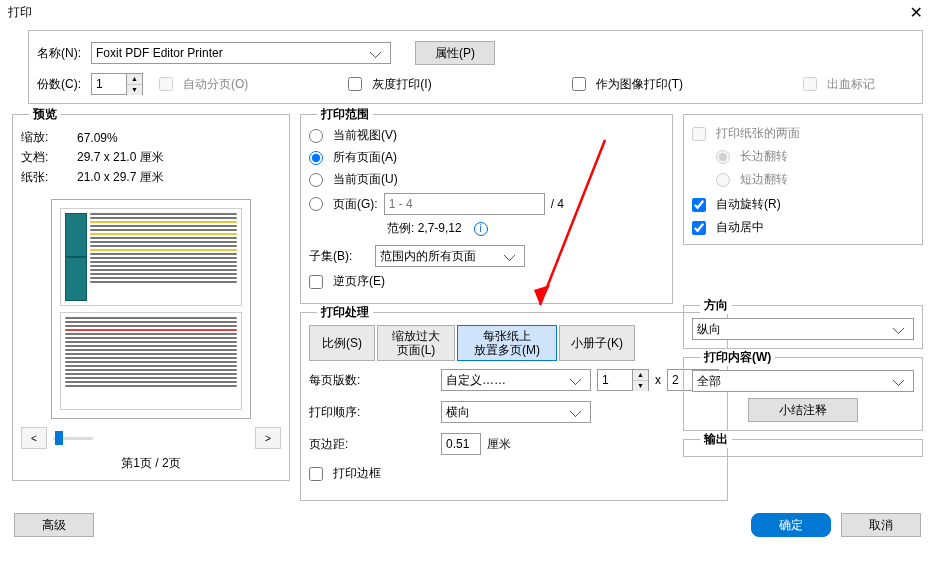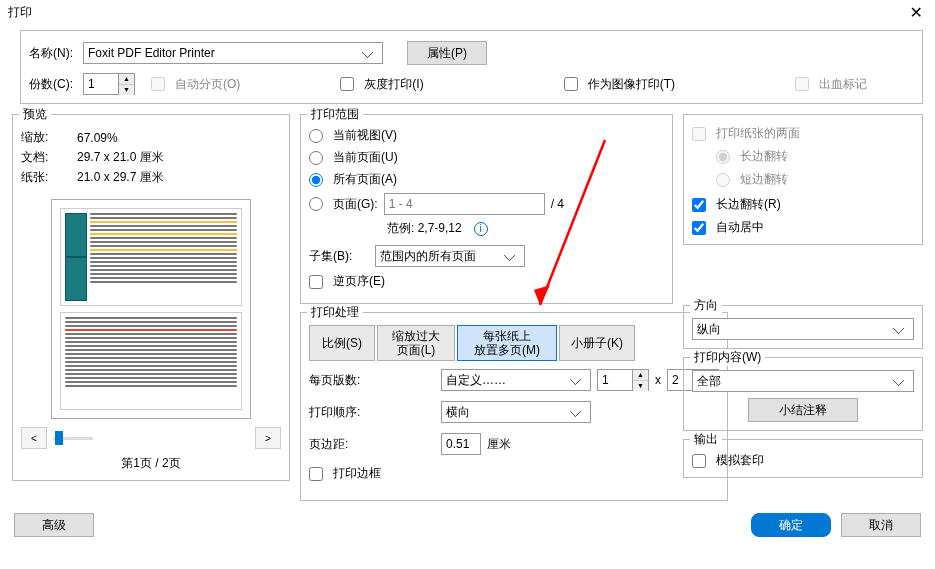--- a/index.html
+++ b/index.html
@@ -7,21 +7,21 @@
 .title-bar { height: 24px; padding: 3px 8px; display: flex; justify-content: space-between; align-items: center; }
 .close-x { font-size: 16px; cursor: pointer; padding: 0 4px; }
 .row { display: flex; align-items: center; gap: 6px; }
 .label { margin-right: 4px; }
 select, input[type="text"] { border: 1px solid #999; background: #fff; height: 22px; padding: 1px 4px; font-size: 12px; font-family: inherit; }
 select.wide-select { width: 300px; padding-right: 22px; appearance: none; -webkit-appearance: none; background-image: linear-gradient(45deg, transparent 48%, #555 48%, #555 52%, transparent 52%), linear-gradient(-45deg, transparent 48%, #555 48%, #555 52%, transparent 52%); background-position: calc(100% - 14px) 9px, calc(100% - 9px) 9px; background-size: 6px 6px; background-repeat: no-repeat; }
 button { font-family: inherit; font-size: 12px; background: #e1e1e1; border: 1px solid #adadad; height: 24px; cursor: pointer; padding: 0 12px; }
 button.primary { background: #0078d4; color: #fff; border-color: #0078d4; width: 80px; border-radius: 8px; }
 button.std { width: 80px; }
 fieldset.group { border: 1px solid #bbb; margin: 0; padding: 8px; position: relative; }
-fieldset.group > legend { padding: 0 4px; font-size: 12px; position: absolute; top: -9px; left: 6px; background: #fff; }
+fieldset.group > legend { padding: 0 4px; font-size: 12px; position: absolute; top: -9px; left: 16px; background: #fff; font-weight: bold; }
 .main-area { display: flex; padding: 4px 12px 4px 12px; gap: 10px; }
 .col-preview { width: 278px; flex-shrink: 0; }
 .col-mid { flex: 1; min-width: 0; }
 .col-right { width: 240px; flex-shrink: 0; }
 .preview-info { padding: 6px 0; }
 .preview-info .row { margin-bottom: 3px; }
 .preview-info .plabel { width: 50px; }
 .preview-box { border: 1px solid #aaa; width: 200px; height: 220px; margin: 4px auto 8px auto; padding: 8px; display: flex; flex-direction: column; gap: 6px; }
 .mini-page { flex: 1; border: 1px solid #ccc; background: #fff; padding: 4px; display: flex; gap: 3px; overflow: hidden; }
 .mini-sidebar { width: 22px; background: #0a5a5f; display: flex; flex-direction: column; }
@@ -46,21 +46,21 @@
 .tab-row { display: flex; gap: 2px; margin-bottom: 8px; }
 .tab-btn { border: 1px solid #adadad; background: #e9e9e9; height: 36px; font-size: 12px; cursor: pointer; display: flex; align-items: center; justify-content: center; text-align: center; line-height: 1.2; }
 .tab-btn.active { background: #cfe4fb; border-color: #0078d4; }
 .grid-settings .row { margin-bottom: 10px; }
 .grid-settings .glabel { width: 70px; }
 .group + .group { margin-top: 8px; }
 .info-icon { display: inline-block; width: 14px; height: 14px; border: 1px solid #06c; border-radius: 50%; color: #06c; font-size: 10px; text-align: center; line-height: 12px; margin-left: 6px; cursor: pointer; }
 .arrow-annotation { position: absolute; pointer-events: none; }
 .arrow-line { stroke: #ff0000; stroke-width: 2.5; fill: none; }
 .arrow-head { fill: #ff0000; }
-.top-section { padding: 6px 12px 6px 20px; }
+.top-section { padding: 6px 12px 6px 28px; }
 .bottom-btns { display: flex; padding: 8px 14px; align-items: center; }
 .bottom-btns .spacer { flex: 1; }
 .dis { color: #888; }
 select.mid { min-width: 150px; padding-right: 20px; appearance: none; background-image: linear-gradient(45deg, transparent 48%, #555 48%, #555 52%, transparent 52%), linear-gradient(-45deg, transparent 48%, #555 48%, #555 52%, transparent 52%); background-position: calc(100% - 14px) 9px, calc(100% - 9px) 9px; background-size: 6px 6px; background-repeat: no-repeat; }
 .nested { margin-left: 24px; }
 </style>
 </head>
 <body>
 
 <div class="title-bar">
@@ -192,26 +192,26 @@
 
   <div class="col-mid">
     <fieldset class="group">
       <legend>打印范围</legend>
       <div class="radio-stack" style="padding-top:4px;">
         <div class="row">
             <input type="radio" name="rng" style="">
             <span>当前视图(V)</span>
           </div>
         <div class="row">
+            <input type="radio" name="rng" checked="" style="">
+            <span>所有页面(A)</span>
+          </div>
+        <div class="row">
             <input type="radio" name="rng" style="">
             <span>当前页面(U)</span>
-          </div>
-        <div class="row">
-            <input type="radio" name="rng" checked="" style="">
-            <span>所有页面(A)</span>
           </div>
         <div class="row">
           <input type="radio" name="rng" style="">
           <span>页面(G):</span>
           <input type="text" style="width: 161px; color: rgb(136, 136, 136);" placeholder="1 - 4">
           <span>/ 4</span>
         </div>
         <div class="row" style="margin-left:78px;">
           <span>范例: 2,7-9,12</span>
           <span class="info-icon">i</span>
@@ -289,21 +289,21 @@
               <input type="radio" disabled="" checked="" style="">
               <span>长边翻转</span>
             </label>
           <label class="row dis" style="margin-top:6px;">
               <input type="radio" disabled="" style="">
               <span>短边翻转</span>
             </label>
         </div>
         <label class="row" style="margin-top:8px;">
             <input type="checkbox" checked="" style="">
-            <span>长边翻转(R)</span>
+            <span>自动旋转(R)</span>
           </label>
         <label class="row" style="margin-top:6px;">
             <input type="checkbox" checked="" style="">
             <span>自动居中</span>
           </label>
       </div>
     </fieldset>
 
     <fieldset class="group" style="margin-top:60px;">
       <legend>方向</legend>
@@ -313,24 +313,20 @@
     <fieldset class="group">
       <legend>打印内容(W)</legend>
       <select class="mid" style="width:100%; margin-top:4px;"><option>全部</option></select>
       <div style="text-align:center; margin-top:6px;">
         <button style="width:110px;">小结注释</button>
       </div>
     </fieldset>
 
     <fieldset class="group">
       <legend>输出</legend>
-      <label class="row" style="margin-top:4px;">
-          <input type="checkbox" style="">
-          <span>模拟套印</span>
-        </label>
     </fieldset>
   </div>
 </div>
 
 <div class="bottom-btns">
   <button class="std">高级</button>
   <div class="spacer"></div>
   <button class="primary">确定</button>
   <button class="std" style="margin-left:10px;">取消</button>
 </div>

